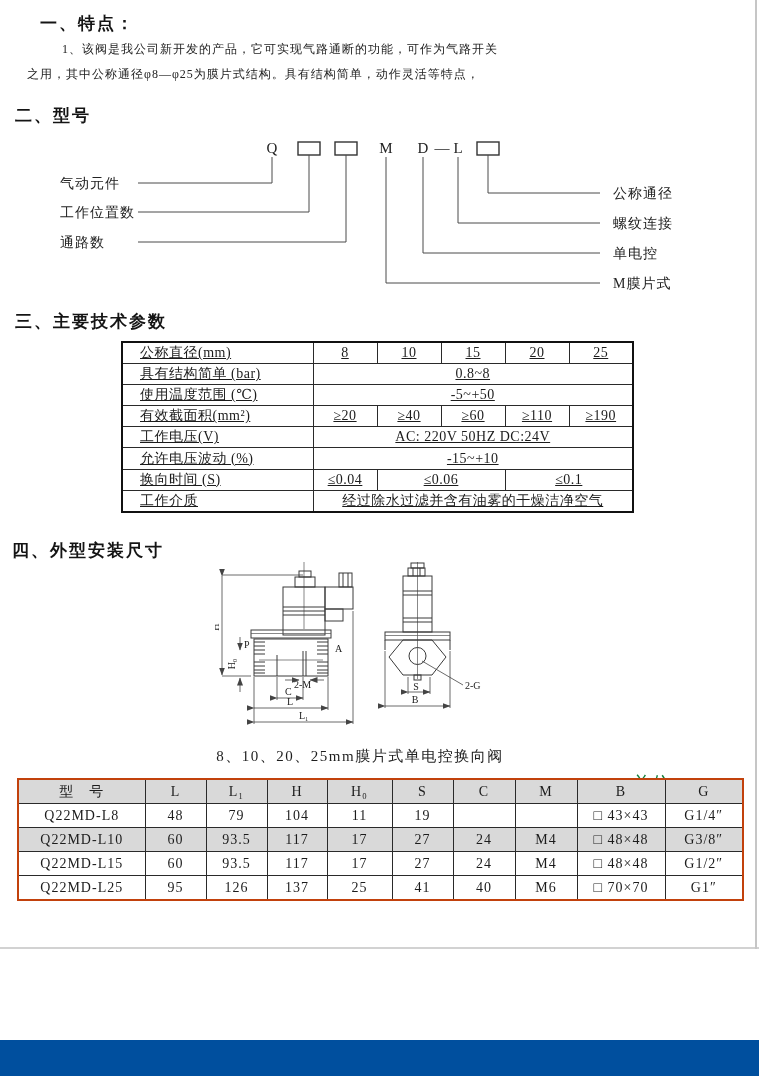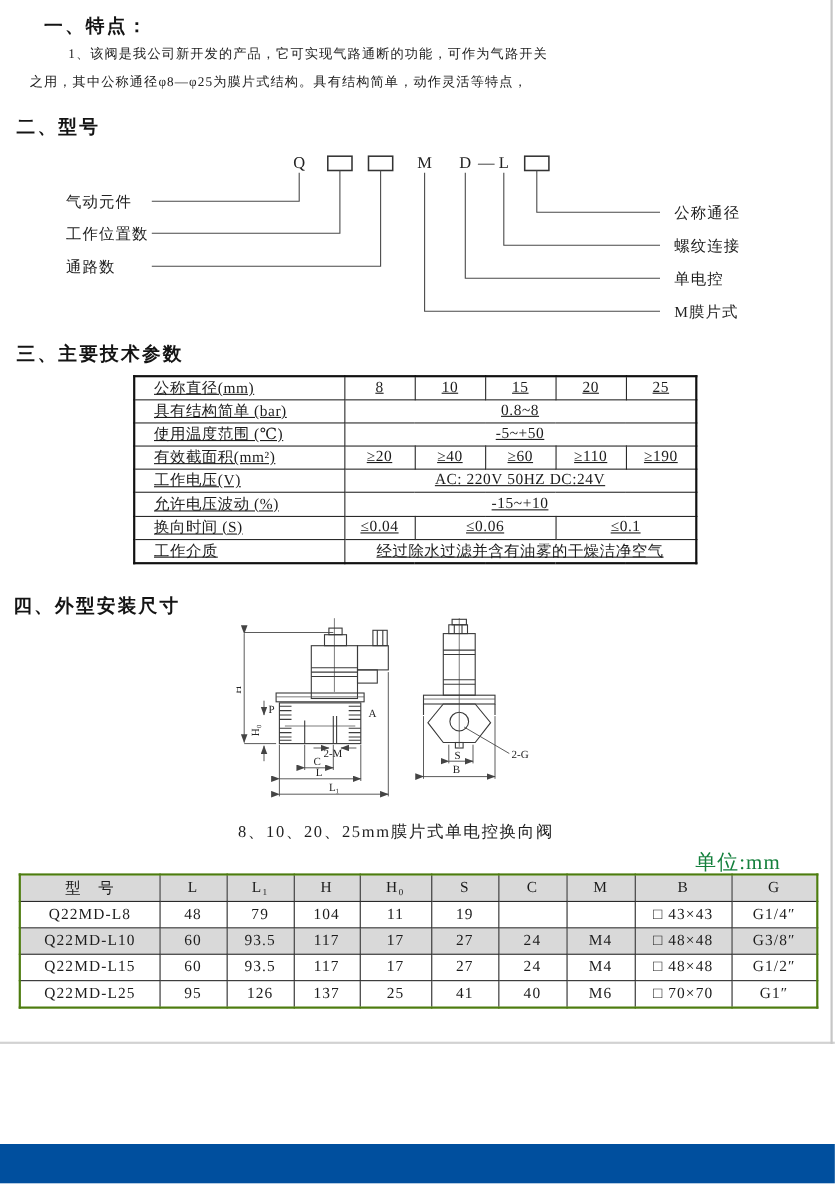--- a/index.html
+++ b/index.html
@@ -24,21 +24,21 @@
   .model-svg .lbl{font-size:14px;letter-spacing:1px;}
   .model-svg line,.model-svg polyline{stroke:#4a4a4a;stroke-width:1;fill:none;}
   .model-svg rect{fill:none;stroke:#333;stroke-width:1.4;}
 
   table{border-collapse:collapse;table-layout:fixed;position:absolute;}
   td,th{border:1px solid #2a2a2a;font-weight:normal;text-align:center;
         font-size:14px;padding:0;overflow:hidden;white-space:nowrap;}
   .tech-table{left:121px;top:341px;width:511px;border:2.5px solid #111;text-decoration:underline;}
   .tech-table td{height:20.1px;letter-spacing:0.5px;}
   .tech-table td.lab{text-align:left;padding-left:17px;}
-  .dim-table{left:17px;top:794px;width:725px;border:2px solid #4d7c0f;}
+  .dim-table{left:17px;top:778px;width:725px;border:2px solid #c2410c;}
   .dim-table td,.dim-table th{height:23px;letter-spacing:1px;}
   .dim-table .shade{background:#d9d9d9;}
 
   .drawing-svg{position:absolute;left:215px;top:561px;}
   .drawing-svg line,.drawing-svg polyline,.drawing-svg rect,.drawing-svg circle,.drawing-svg polygon{
     stroke:#3a3a3a;stroke-width:1;fill:none;}
   .drawing-svg .thin{stroke-width:0.7;stroke:#555;}
   .drawing-svg .dim{stroke-width:0.8;stroke:#444;}
   .drawing-svg text{font-family:"Liberation Serif","DejaVu Serif",serif;
     font-size:10px;fill:#222;stroke:none;}

